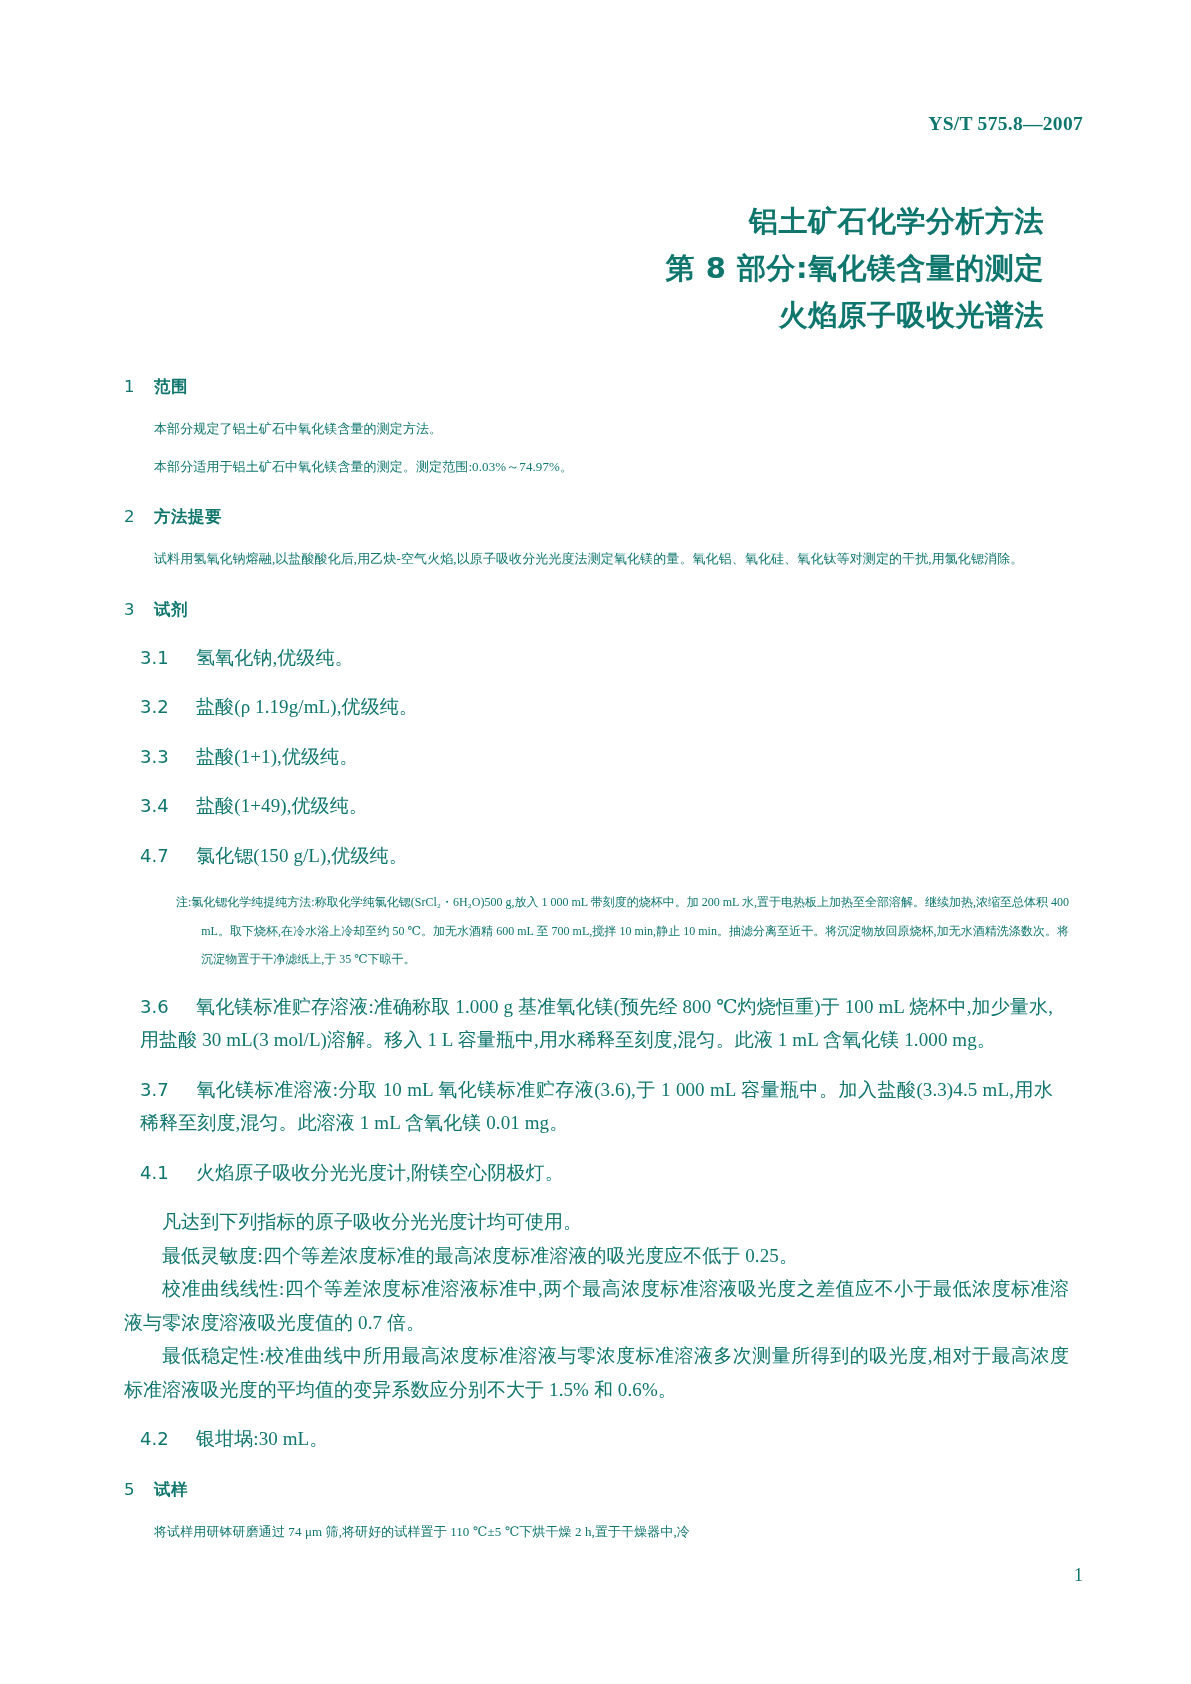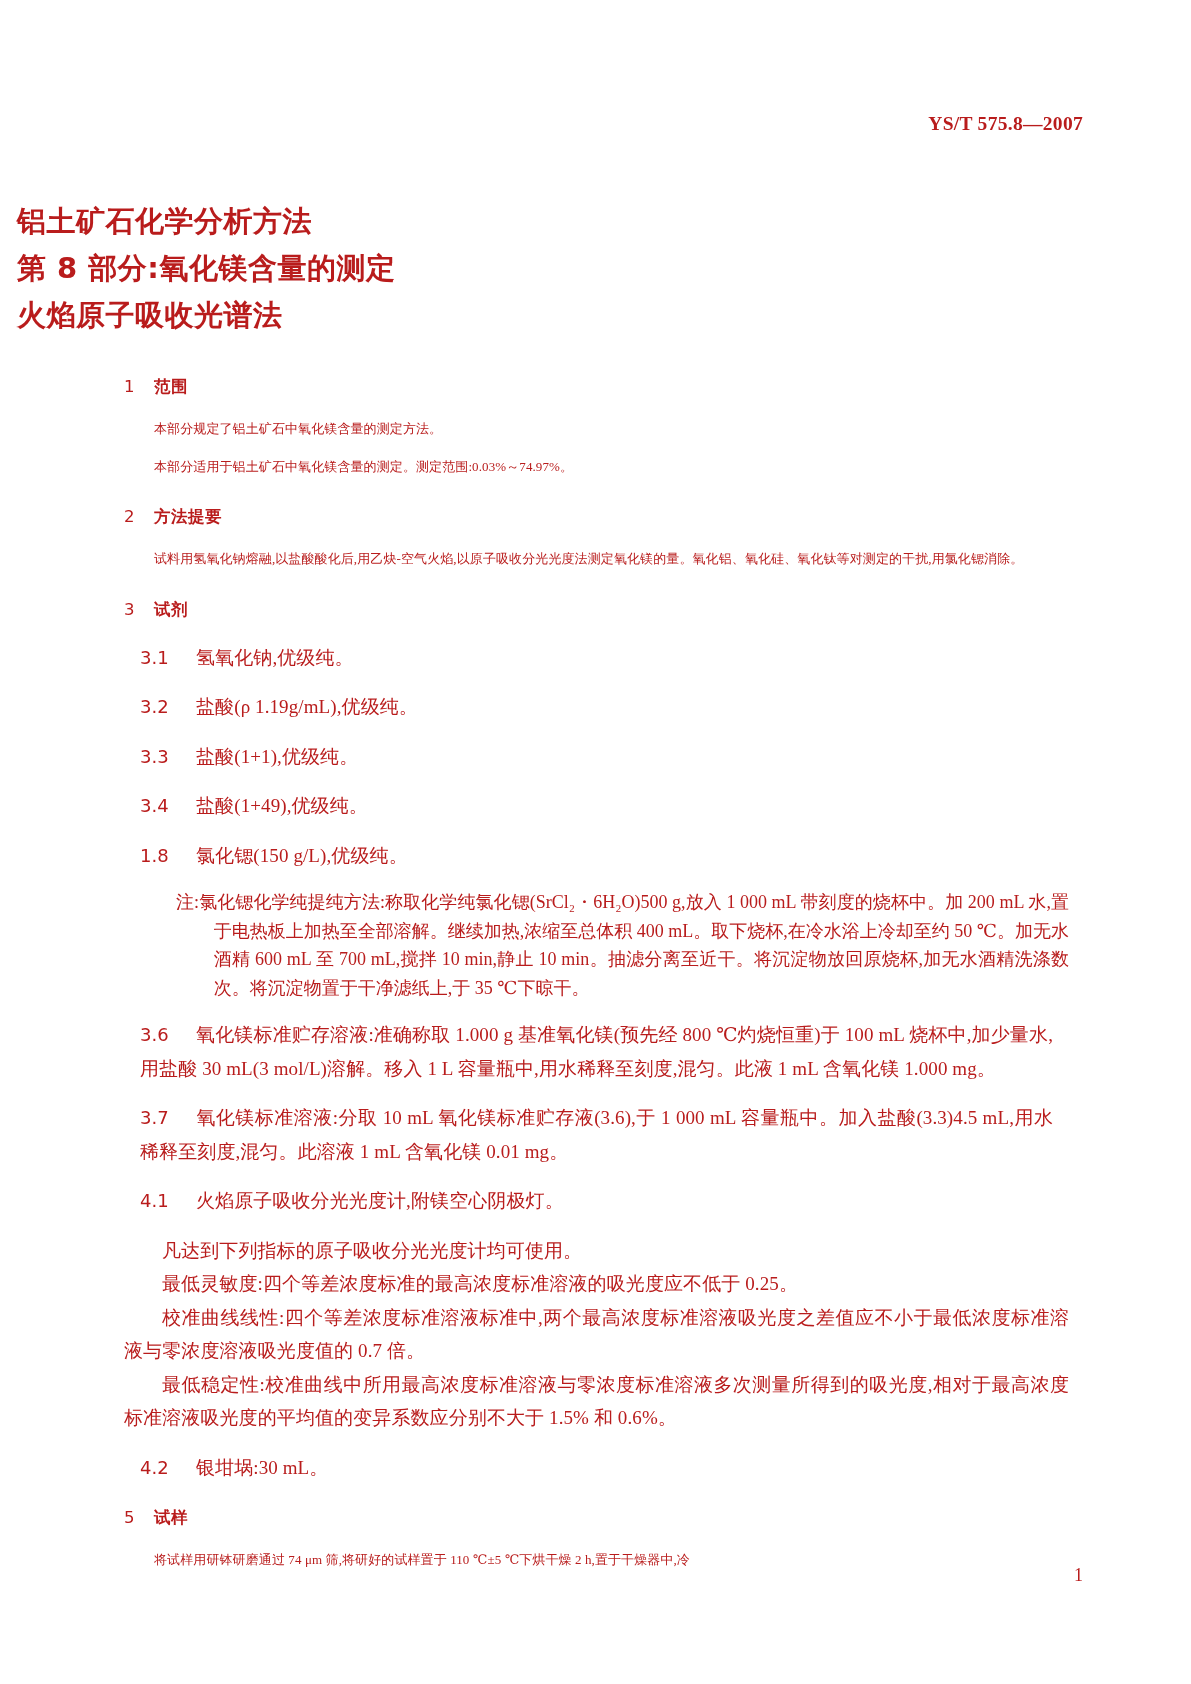--- a/index.html
+++ b/index.html
@@ -8,43 +8,43 @@
     padding: 0;
     background: #ffffff;
   }
   .page {
     position: relative;
     width: 1191px;
     height: 1684px;
     margin: 0 auto;
     background: #ffffff;
     font-family: "Liberation Serif", "DejaVu Serif", serif;
-    color: #b91c1c;
+    color: #0f766e;
     overflow: hidden;
   }
 
   
   .running-header {
     position: absolute;
     top: 113px;
     right: 108px;
     font-family: "Liberation Serif", "DejaVu Serif", serif;
     font-weight: bold;
     font-size: 19.5px;
     letter-spacing: 0.3px;
     white-space: nowrap;
   }
 
   
   .title-block {
     position: absolute;
     top: 198px;
-    left: 17px;
+    left: 0;
     width: 1044px;
-    text-align: left;
+    text-align: right;
   }
   .title-line {
     font-family: "DejaVu Sans", "Liberation Sans", sans-serif;
     font-size: 29px;
     font-weight: bold;
     line-height: 47px;
     letter-spacing: 0.5px;
   }
 
   
@@ -97,21 +97,21 @@
     display: inline-block;
     min-width: 56px;
     font-family: "DejaVu Sans", "Liberation Sans", sans-serif;
     font-size: 18px;
   }
 
   
 
   
   .note {
-    font-size: 18px;
+    font-size: 12px;
     line-height: 28.5px;
     margin: 0 0 0 52px;
     text-align: justify;
     text-justify: inter-ideograph;
     text-indent: 0;
     padding-left: 2.1em;
   }
   .note .note-lead {
     margin-left: -2.1em;
   }
@@ -172,21 +172,21 @@
     <p class="clause">
       <span class="cnum">3.2</span><span>盐酸(ρ 1.19g/mL),优级纯。</span>
     </p>
     <p class="clause">
       <span class="cnum">3.3</span><span>盐酸(1+1),优级纯。</span>
     </p>
     <p class="clause">
       <span class="cnum">3.4</span><span>盐酸(1+49),优级纯。</span>
     </p>
     <p class="clause">
-      <span class="cnum">1.8</span><span>氯化锶(150 g/L),优级纯。</span>
+      <span class="cnum">4.7</span><span>氯化锶(150 g/L),优级纯。</span>
     </p>
 
     <p class="note"><span class="note-lead">注:</span><span>氯化锶化学纯提纯方法:称取化学纯氯化锶(SrCl₂・6H₂O)500 g,放入 1 000 mL 带刻度的烧杯中。加 200 mL 水,置于电热板上加热至全部溶解。继续加热,浓缩至总体积 400 mL。取下烧杯,在冷水浴上冷却至约 50 ℃。加无水酒精 600 mL 至 700 mL,搅拌 10 min,静止 10 min。抽滤分离至近干。将沉淀物放回原烧杯,加无水酒精洗涤数次。将沉淀物置于干净滤纸上,于 35 ℃下晾干。</span></p>
 
     <p class="clause">
       <span class="cnum">3.6</span><span>氧化镁标准贮存溶液:准确称取 1.000 g 基准氧化镁(预先经 800 ℃灼烧恒重)于 100 mL 烧杯中,加少量水,用盐酸 30 mL(3 mol/L)溶解。移入 1 L 容量瓶中,用水稀释至刻度,混匀。此液 1 mL 含氧化镁 1.000 mg。</span>
     </p>
     <p class="clause">
       <span class="cnum">3.7</span><span>氧化镁标准溶液:分取 10 mL 氧化镁标准贮存液(3.6),于 1 000 mL 容量瓶中。加入盐酸(3.3)4.5 mL,用水稀释至刻度,混匀。此溶液 1 mL 含氧化镁 0.01 mg。</span>
     </p>

